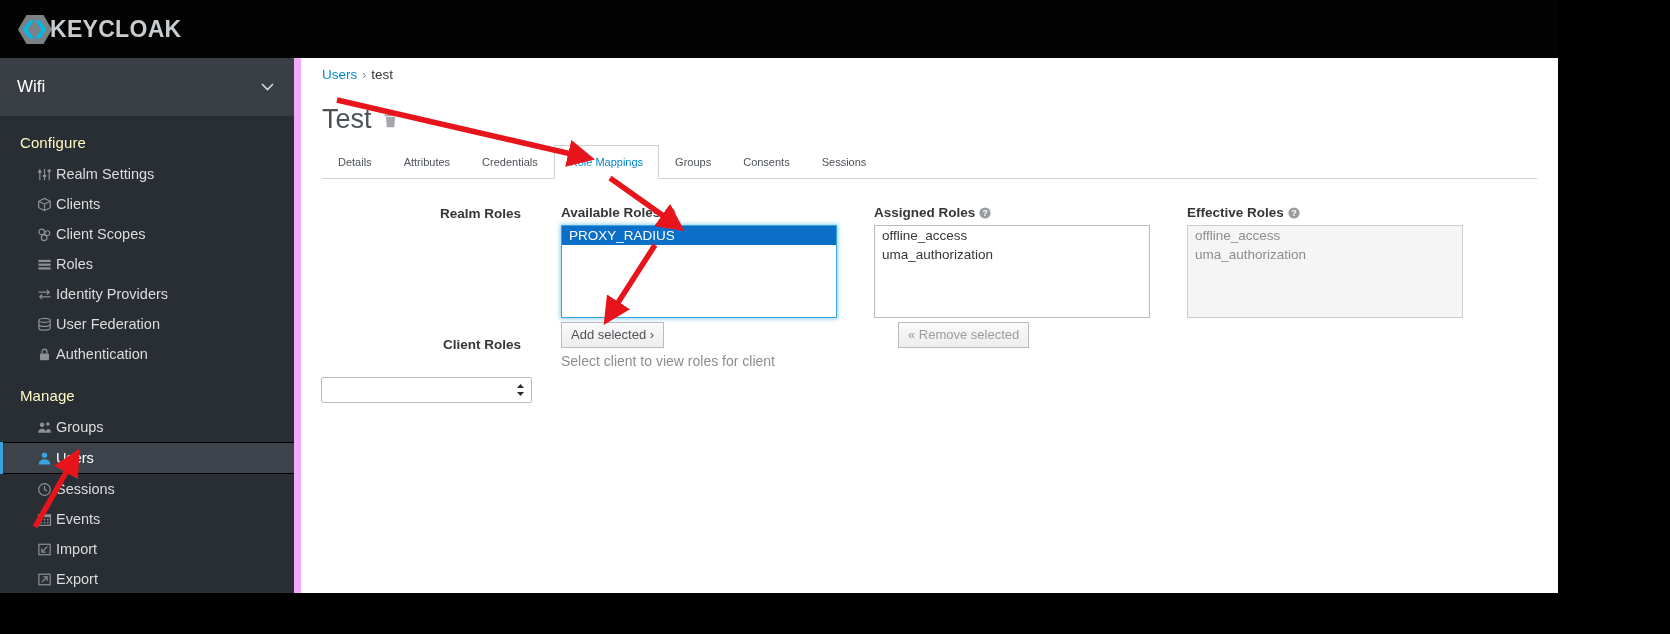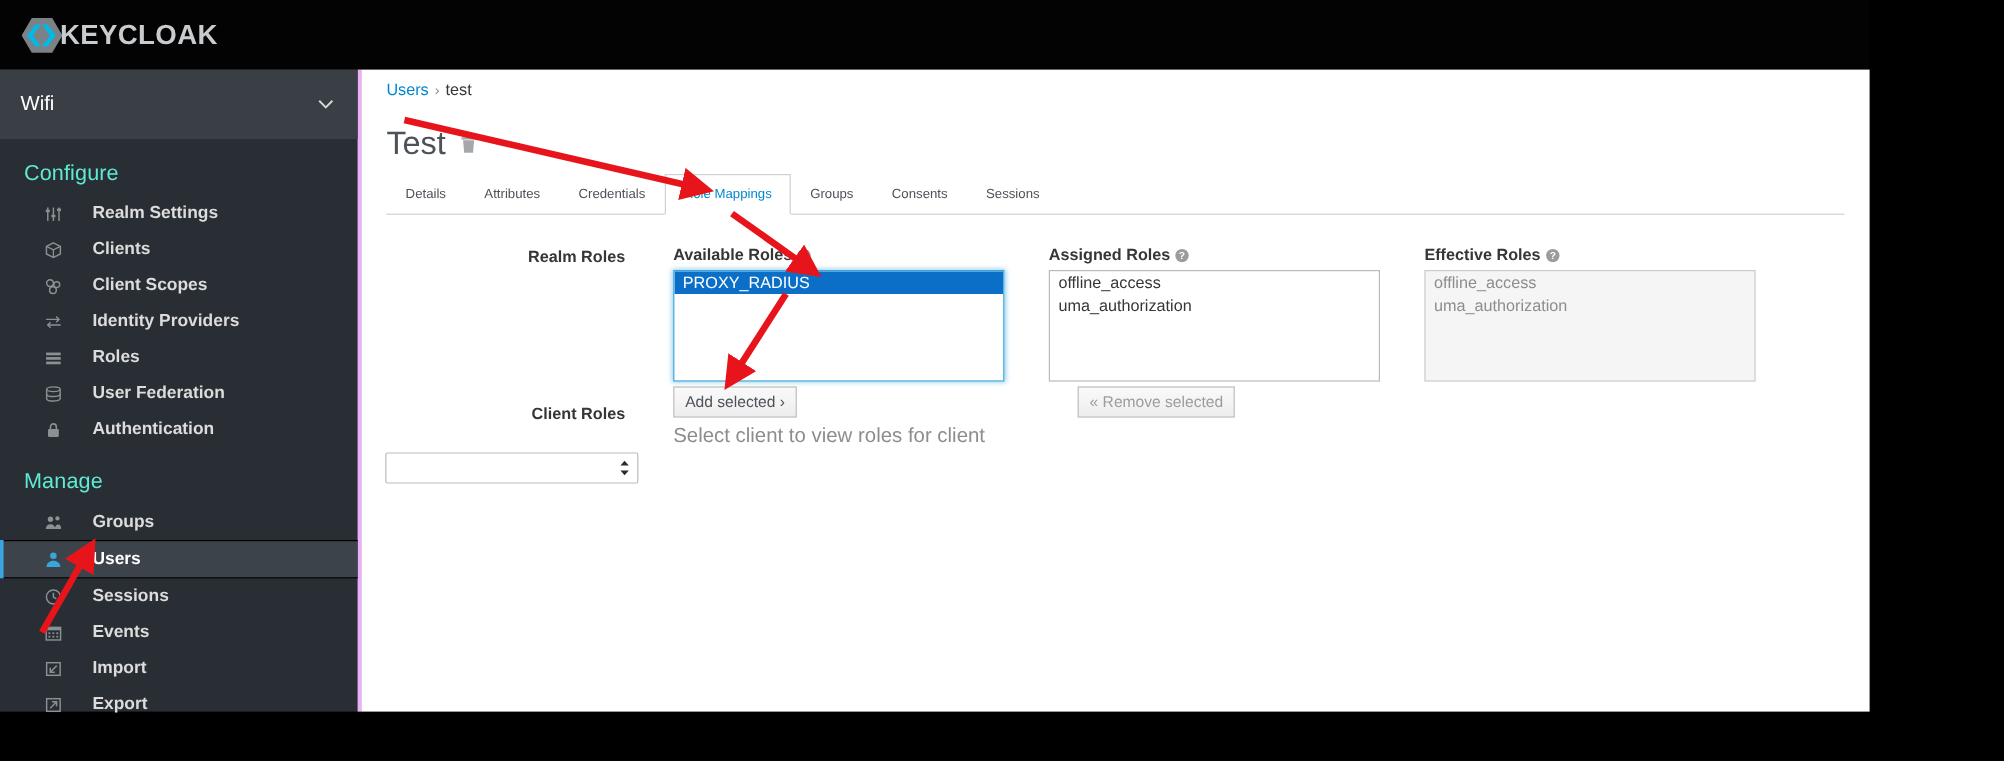--- a/index.html
+++ b/index.html
@@ -47,21 +47,21 @@
     margin-left: -2px;
   }
 
   
   .sidebar {
     position: absolute;
     left: 0; top: 58px;
     width: 301px;
     height: 535px;
     background: #292e34;
-    border-right: 3px solid #f0abfc;
+    border-right: 7px solid #f0abfc;
   }
 
   .realm-selector {
     position: relative;
     height: 58px;
     background: #393f44;
     display: flex;
     align-items: center;
     padding: 0 20px 0 17px;
     cursor: pointer;
@@ -69,43 +69,43 @@
   .realm-name {
     flex: 1;
     color: #ffffff;
     font-size: 17px;
   }
   .chev-down {
     width: 13px; height: 8px;
   }
 
   .nav-section-title {
-    color: #5eead4;
-    font-size: 18px;
+    color: #fef9c3;
+    font-size: 15px;
     padding: 18px 0 8px 20px;
     letter-spacing: 0.1px;
   }
 
   .nav-item {
     position: relative;
     display: flex;
     align-items: center;
     height: 30px;
     padding-left: 36px;
     color: #dcdcdc;
     font-size: 14.5px;
     cursor: pointer;
   }
   .nav-item .ico {
     position: absolute;
     left: 36px;
     width: 17px; height: 17px;
     display: flex; align-items: center; justify-content: center;
   }
-  .nav-item .lbl { margin-left: 41px; font-weight: bold; }
+  .nav-item .lbl { margin-left: 20px; }
 
   .nav-item.active {
     background: #3c434a;
     border-top: 1px solid #000;
     border-bottom: 1px solid #000;
     color: #ffffff;
     height: 32px;
   }
   .nav-item.active::before {
     content: "";
@@ -240,21 +240,21 @@
     background: linear-gradient(to bottom, #fafafa 0%, #ededed 100%);
     border: 1px solid #bbbbbb;
     padding: 4px 9px 5px 9px;
     cursor: pointer;
     line-height: 15px;
     white-space: nowrap;
   }
   .btn.muted { color: #9a9da0; margin-left: 24px; }
 
   .hint {
-    font-size: 17px;
+    font-size: 14px;
     color: #8b8d8f;
   }
 
   .client-select {
     width: 211px;
     height: 26px;
     border: 1px solid #bbbbbb;
     border-radius: 2px;
     background: #fff;
     position: relative;
@@ -338,42 +338,42 @@
               <circle cx="11" cy="6.6" r="2.6" fill="none" stroke="#8a9094" stroke-width="1.3"></circle>
               <circle cx="7.6" cy="11.5" r="3" fill="none" stroke="#8a9094" stroke-width="1.3"></circle>
             </svg>
         </span>
         <span class="lbl">Client Scopes</span>
       </div>
 
       <div class="nav-item">
         <span class="ico">
           <svg viewBox="0 0 16 16" width="15" height="15">
+              <g fill="#8a9094">
+                <rect x="1.5" y="3" width="13" height="2.4"></rect>
+                <rect x="1.5" y="7" width="13" height="2.4"></rect>
+                <rect x="1.5" y="11" width="13" height="2.4"></rect>
+              </g>
+            </svg>
+        </span>
+        <span class="lbl">Roles</span>
+      </div>
+
+      <div class="nav-item">
+        <span class="ico">
+          <svg viewBox="0 0 16 16" width="15" height="15">
               <g stroke="#8a9094" stroke-width="1.3" fill="none">
                 <path d="M1.5 5.5 H13"></path>
                 <path d="M10.5 3 L13 5.5 L10.5 8"></path>
                 <path d="M14.5 10.5 H3"></path>
                 <path d="M5.5 8 L3 10.5 L5.5 13"></path>
               </g>
             </svg>
         </span>
         <span class="lbl">Identity Providers</span>
-      </div>
-
-      <div class="nav-item">
-        <span class="ico">
-          <svg viewBox="0 0 16 16" width="15" height="15">
-              <g fill="#8a9094">
-                <rect x="1.5" y="3" width="13" height="2.4"></rect>
-                <rect x="1.5" y="7" width="13" height="2.4"></rect>
-                <rect x="1.5" y="11" width="13" height="2.4"></rect>
-              </g>
-            </svg>
-        </span>
-        <span class="lbl">Roles</span>
       </div>
 
       <div class="nav-item">
         <span class="ico">
           <svg viewBox="0 0 16 16" width="15" height="15">
               <g fill="none" stroke="#8a9094" stroke-width="1.3">
                 <ellipse cx="8" cy="3.6" rx="6" ry="2.1"></ellipse>
                 <path d="M2 3.6 V8 a6 2.1 0 0 0 12 0 V3.6"></path>
                 <path d="M2 8 V12 a6 2.1 0 0 0 12 0 V8"></path>
               </g>

